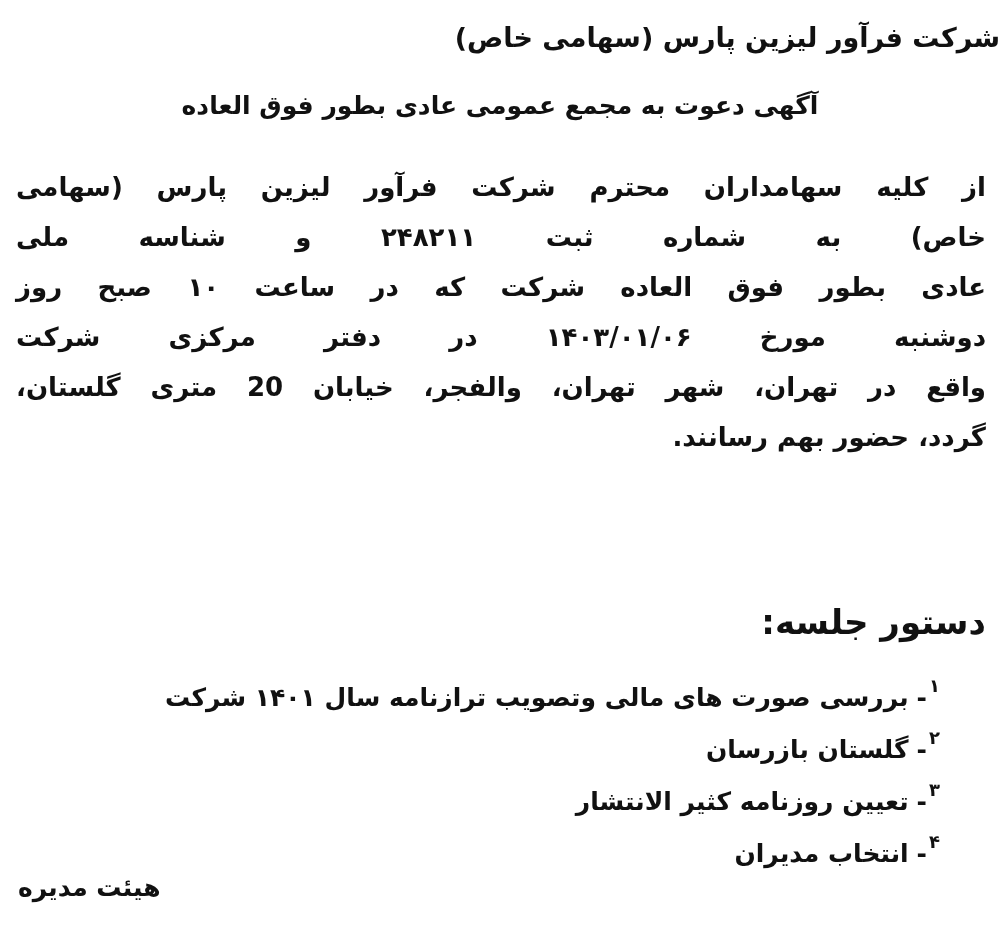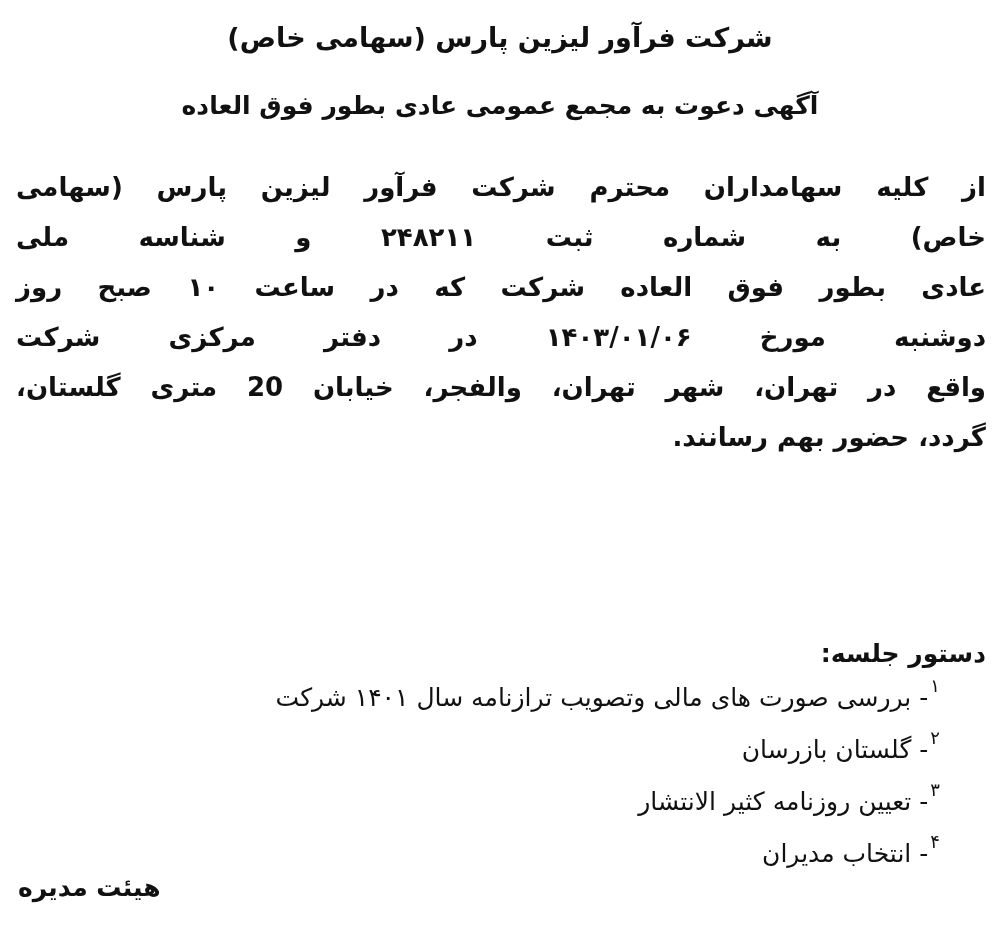--- a/index.html
+++ b/index.html
@@ -19,21 +19,21 @@
     .page {
       position: absolute;
       left: 0; top: 0;
       width: 1000px;
       height: 926px;
     }
     .company-title {
       position: absolute;
       top: 16px;
       left: 0; right: 0;
-      text-align: center;
+      text-align: right;
       font-size: 27px;
       font-weight: bold;
       line-height: 44px;
     }
     .notice-title {
       position: absolute;
       top: 84px;
       left: 0; right: 0;
       text-align: center;
       font-size: 25px;
@@ -56,37 +56,37 @@
       height: 50px;
       white-space: nowrap;
       text-align: justify;
       text-align-last: justify;
     }
     .body-line.last {
       text-align-last: right;
     }
     .agenda-heading {
       position: absolute;
-      top: 632px;
+      top: 600px;
       right: 14px;
-      font-size: 25px;
+      font-size: 34px;
       font-weight: bold;
       line-height: 44px;
     }
     .agenda-list {
       position: absolute;
       top: 672px;
       right: 60px;
       margin: 0;
       padding: 0;
       list-style: none;
     }
     .agenda-item {
       font-size: 25px;
-      font-weight: normal;
+      font-weight: bold;
       line-height: 52px;
       height: 52px;
       white-space: nowrap;
     }
     .agenda-num {
       display: inline-block;
       font-size: 18px;
       vertical-align: top;
       line-height: 28px;
       margin-left: 2px;

